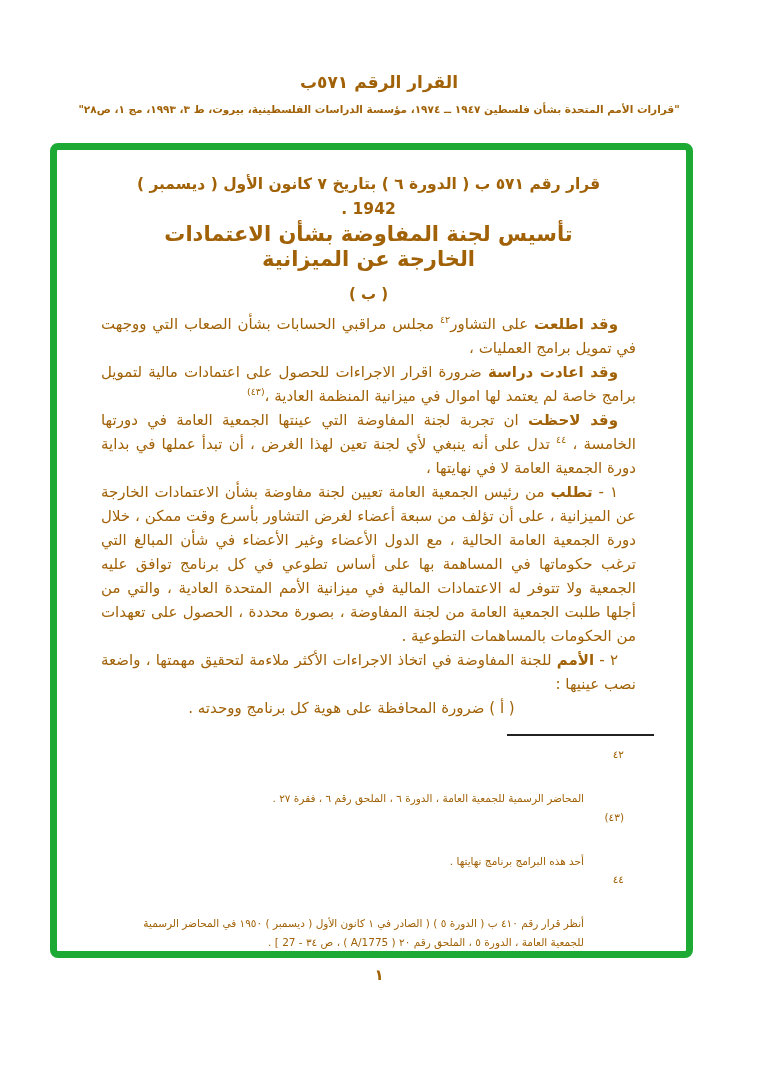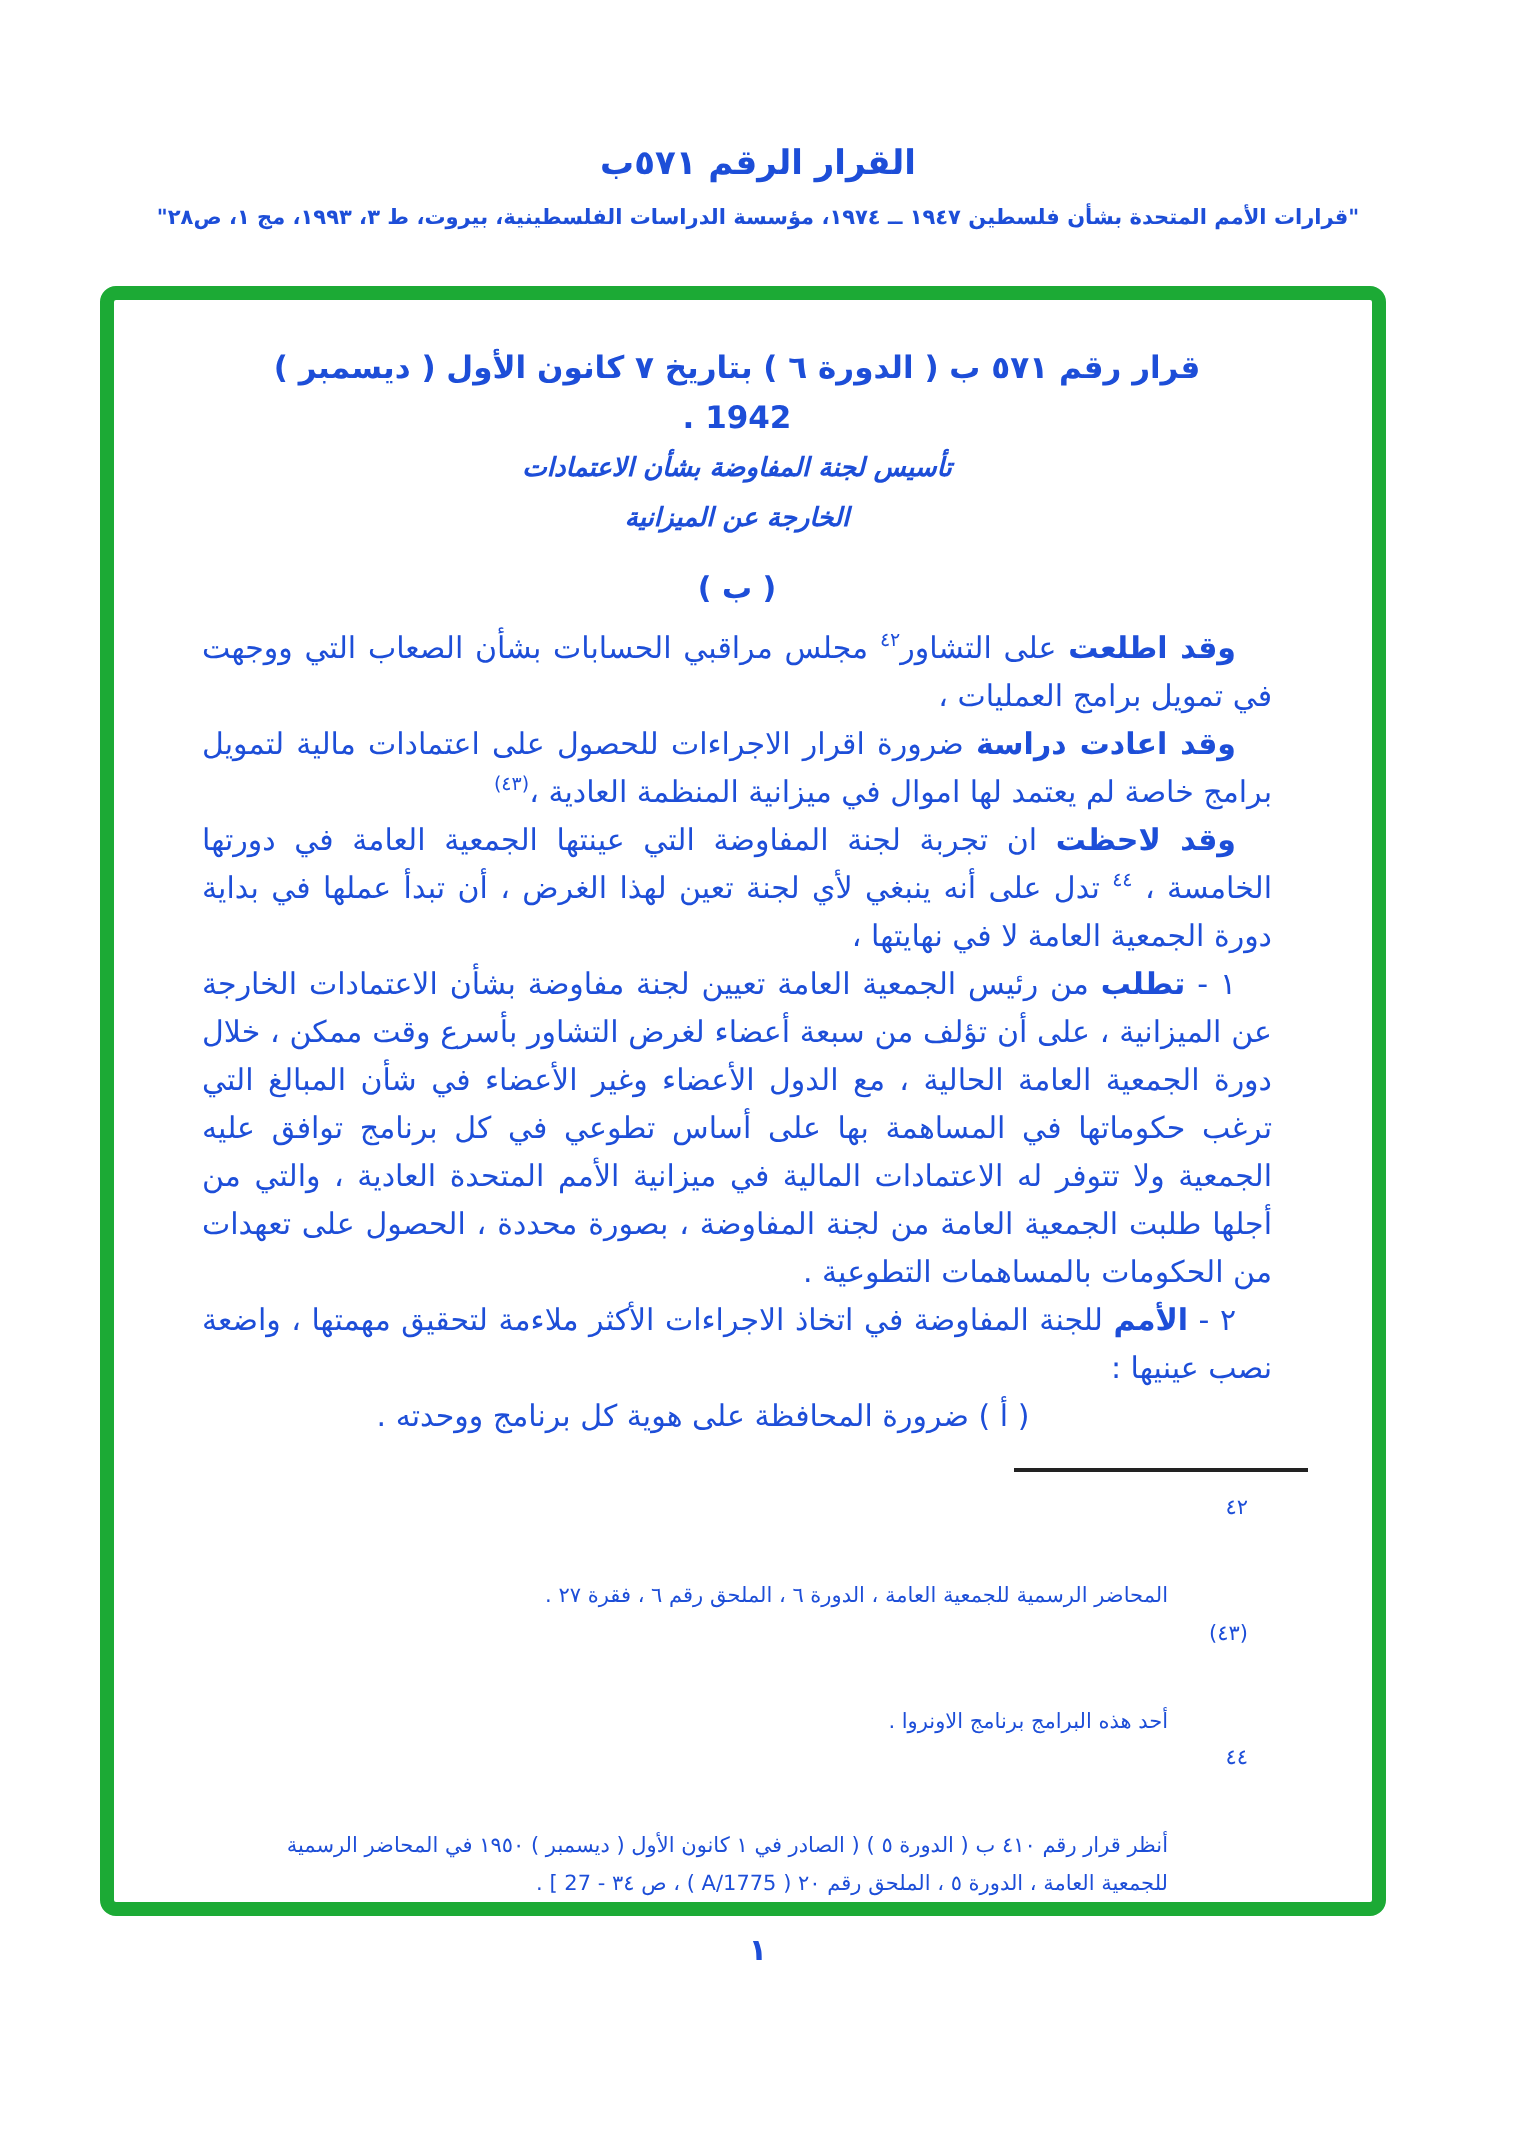--- a/index.html
+++ b/index.html
@@ -55,24 +55,23 @@
     padding: 22px 50px 0 44px;
     overflow: hidden;
   }
   .heading { text-align: center; }
   .heading .h-line {
     font-size: 15.5px;
     font-weight: bold;
     line-height: 25px;
   }
   .heading .h-sub {
-    font-size: 13px;
+    font-size: 21px;
     font-weight: bold;
     line-height: 25px;
-    font-style: italic;
   }
   .section-mark {
     text-align: center;
     font-size: 15px;
     font-weight: bold;
     margin: 10px 0 6px 0;
     line-height: 24px;
   }
   .body-text { }
   .para {
@@ -121,21 +120,21 @@
     left: 0;
     width: 100%;
     text-align: center;
     font-size: 15px;
     font-weight: bold;
   }
 </style>
 </head>
 <body>
 
-<div class="page" style="color: #1d4ed8; background: rgb(255, 255, 255);">
+<div class="page" style="color: #a16207; background: rgb(255, 255, 255);">
 
   <div class="doc-title">القرار الرقم ٥٧١ب</div>
 
   <div class="doc-citation">"قرارات الأمم المتحدة بشأن فلسطين ١٩٤٧ ــ ١٩٧٤، مؤسسة الدراسات الفلسطينية، بيروت، ط ٣، ١٩٩٣، مج ١، ص٢٨"</div>
 
   <div class="green-box" style="border-color: rgb(28, 170, 53);">
     <div class="box-inner">
 
       <div class="heading">
         <div class="h-line">قرار رقم ٥٧١ ب ( الدورة ٦ ) بتاريخ ٧ كانون الأول ( ديسمبر )</div>
@@ -156,21 +155,21 @@
 
       <div class="footnotes">
         <div class="fn-sep"></div>
         <div id="footnotes-list">
             <div class="fn-row">
               <span class="fn-num">٤٢</span>
               <span class="fn-text">المحاضر الرسمية للجمعية العامة ، الدورة ٦ ، الملحق رقم ٦ ، فقرة ٢٧ .</span>
             </div>
             <div class="fn-row">
               <span class="fn-num">(٤٣)</span>
-              <span class="fn-text">أحد هذه البرامج برنامج الاونروا .</span>
+              <span class="fn-text">أحد هذه البرامج برنامج نهايتها .</span>
             </div>
             <div class="fn-row">
               <span class="fn-num">٤٤</span>
               <span class="fn-text">أنظر قرار رقم ٤١٠ ب ( الدورة ٥ ) ( الصادر في ١ كانون الأول ( ديسمبر ) ١٩٥٠ في المحاضر الرسمية للجمعية العامة ، الدورة ٥ ، الملحق رقم ٢٠ ( A/1775 ) ، ص ٣٤ - 27 ] .</span>
             </div>
           </div>
       </div>
 
     </div>
   </div>

